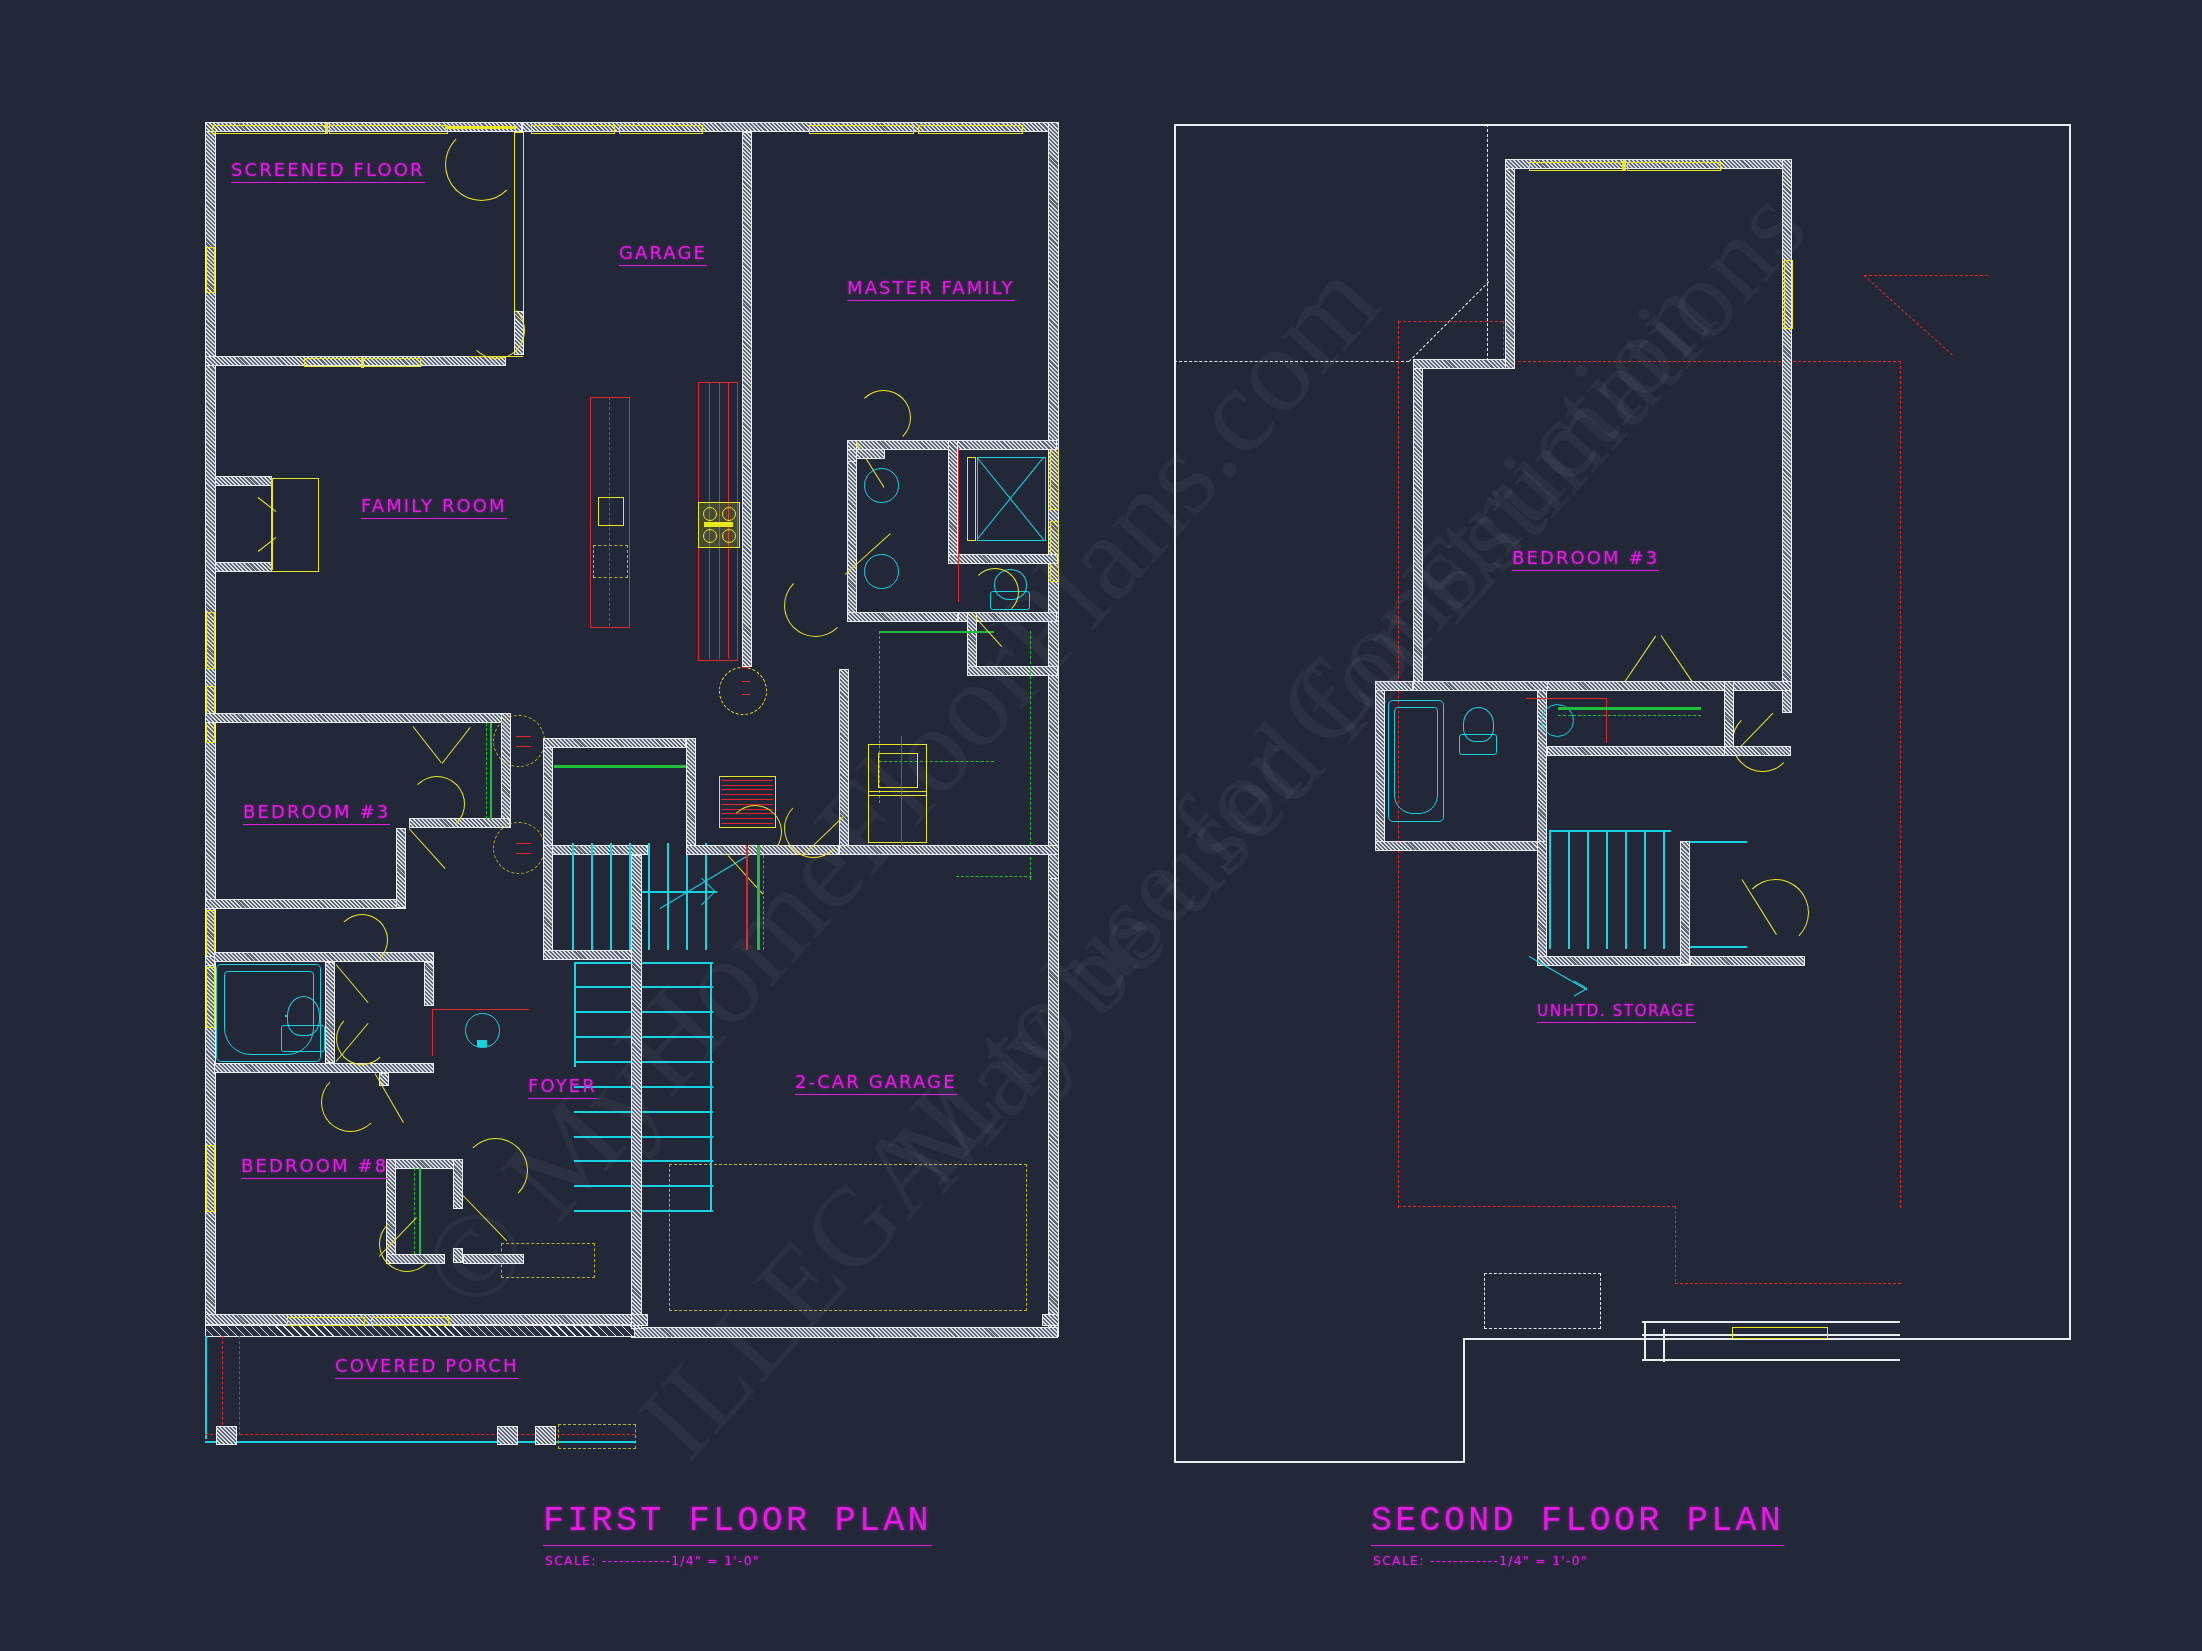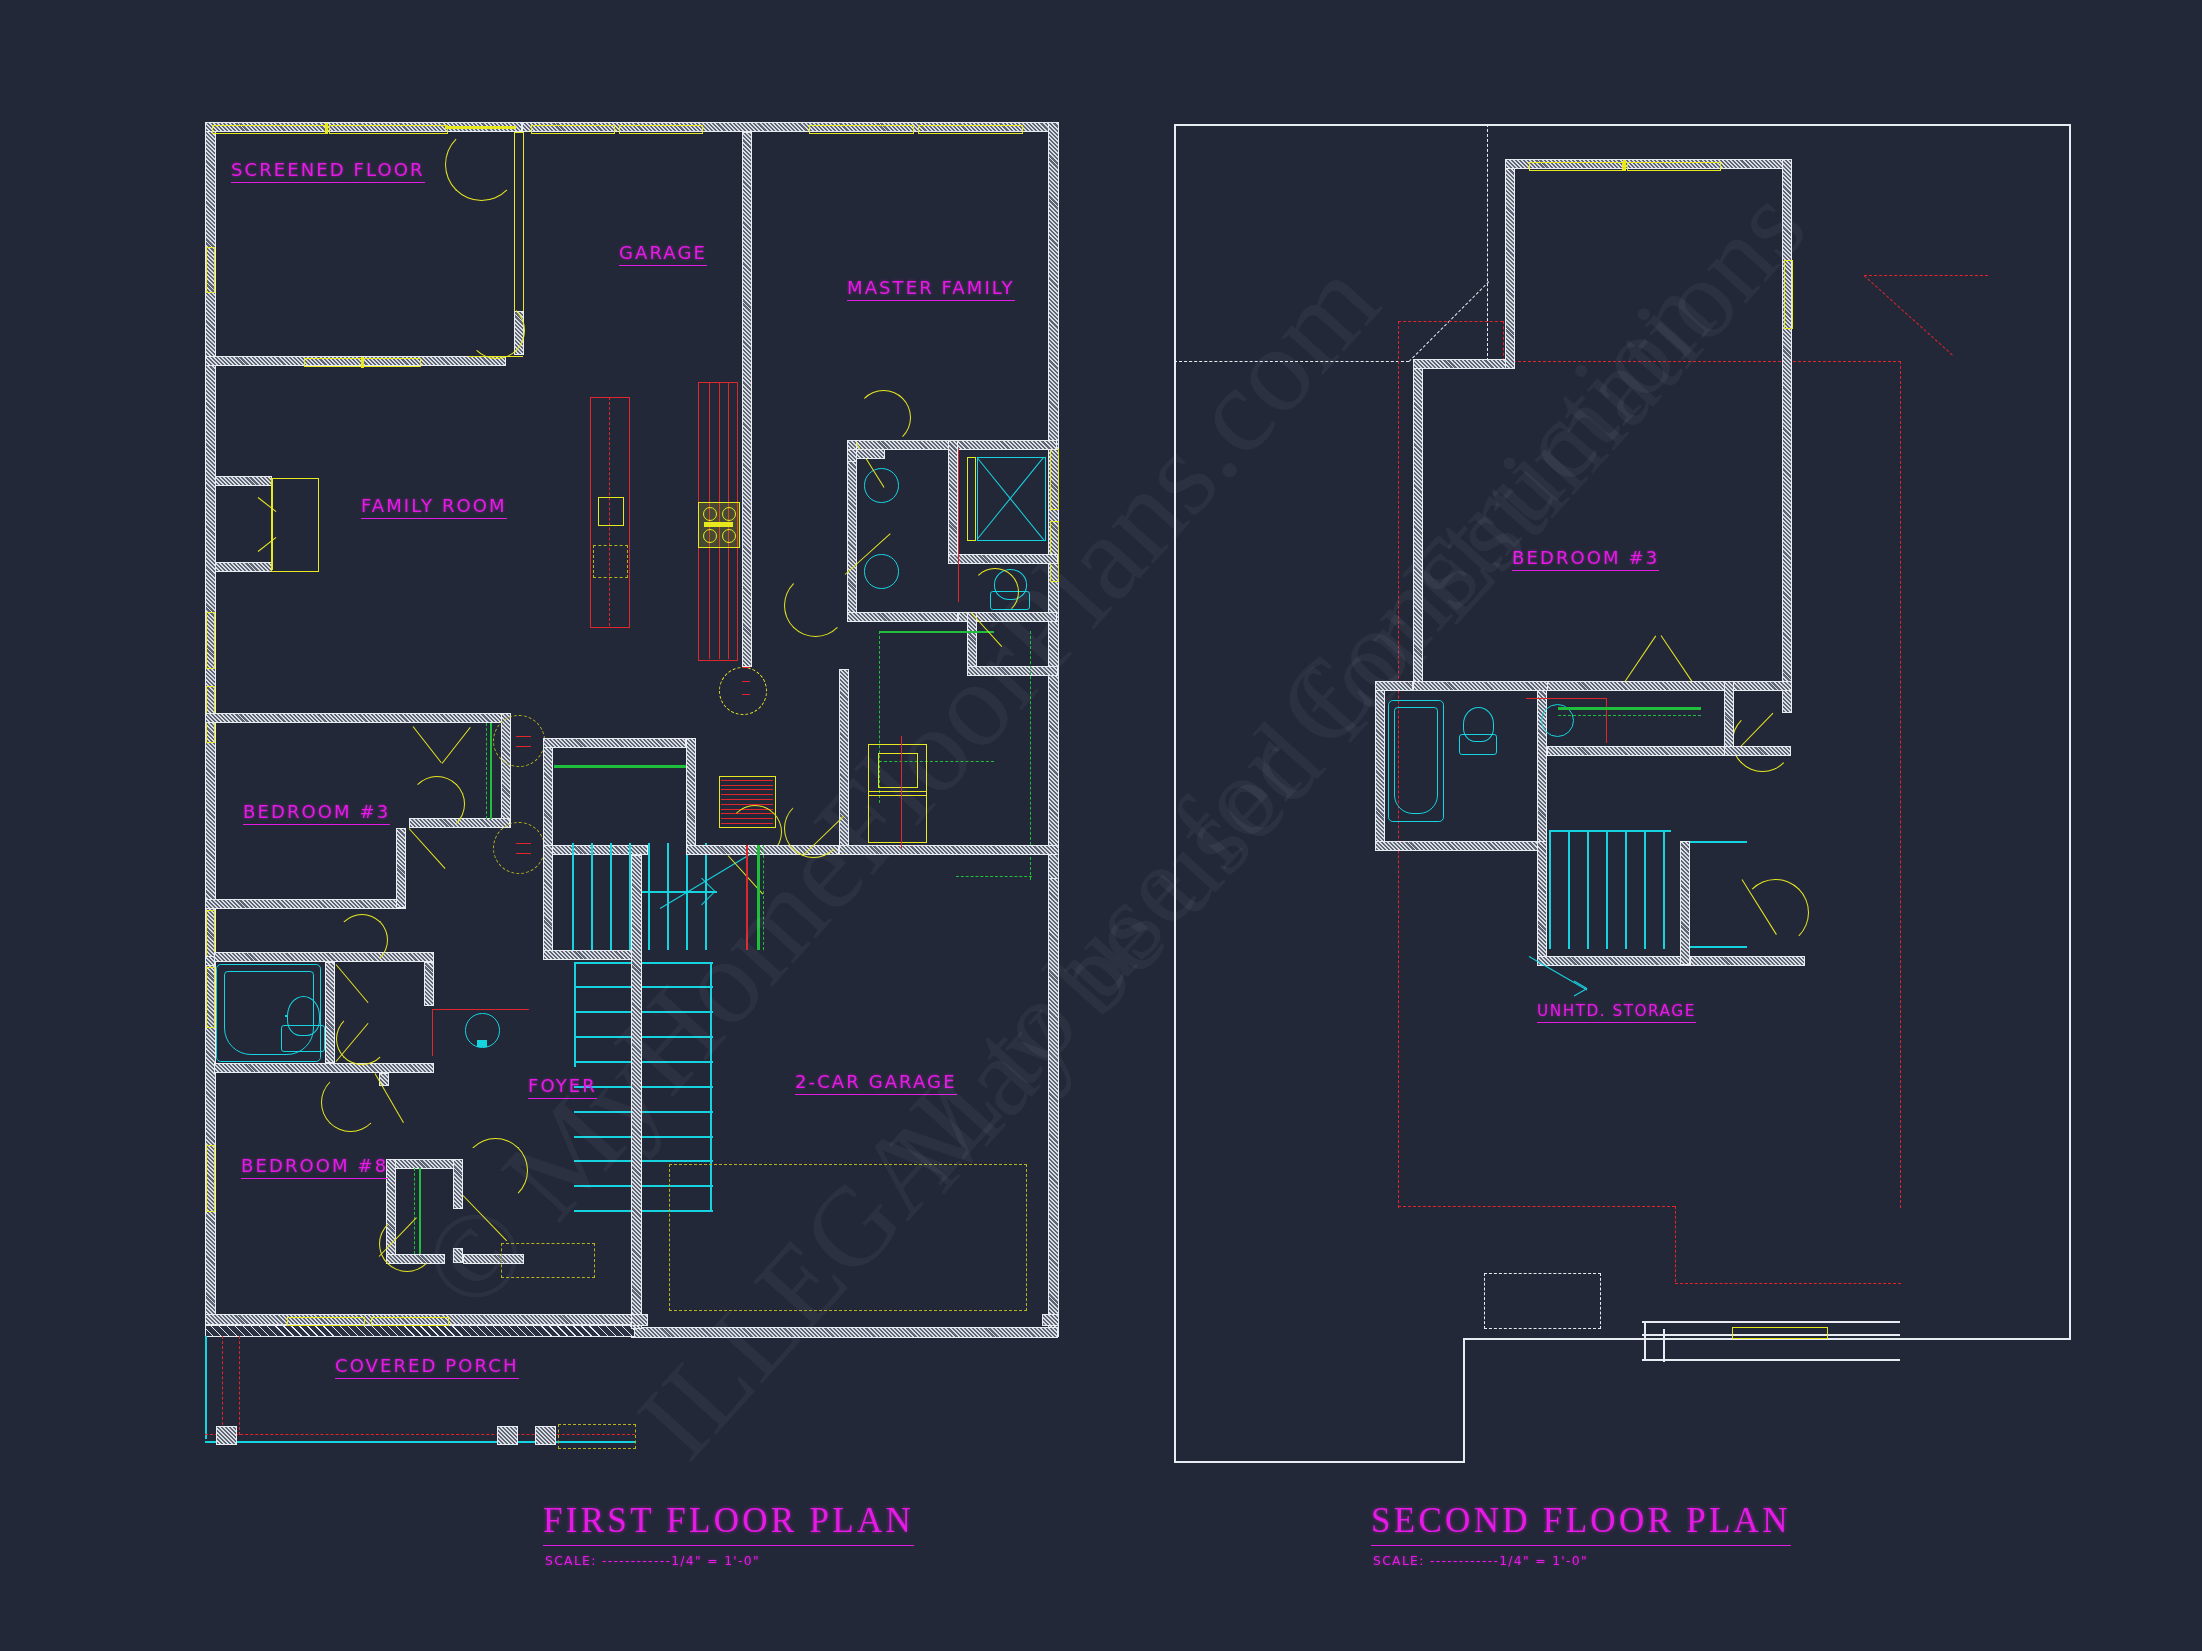--- a/index.html
+++ b/index.html
@@ -50,21 +50,21 @@
   .arcR{position:absolute;border:1.3px solid #e8e81f;border-radius:50%;
        border-left-color:transparent;border-bottom-color:transparent;}
   .arcTR{position:absolute;border:1.3px solid #e8e81f;border-radius:50%;
        border-left-color:transparent;border-top-color:transparent;}
 
   
   .lbl{position:absolute;color:#e51ae5;font-family:"DejaVu Sans",sans-serif;
        font-size:18px;letter-spacing:2.1px;white-space:nowrap;
        border-bottom:1.4px solid #e51ae5;padding-bottom:1.9px;
        text-shadow:0 0 2.9px rgba(229,26,229,.55);}
-  .title{position:absolute;color:#e51ae5;font-family:Liberation Serif, serif;
+  .title{position:absolute;color:#e51ae5;font-family:Liberation Mono, monospace;
        font-size:35px;letter-spacing:3.3px;white-space:nowrap;font-weight:300;
        border-bottom:1.9px solid #e51ae5;padding-bottom:3.8px;
        text-shadow:0 0 3.8px rgba(229,26,229,.6);}
   .scale{position:absolute;color:#e51ae5;font-family:"DejaVu Sans",sans-serif;
        font-size:12.4px;letter-spacing:1.3px;white-space:nowrap;
        text-shadow:0 0 2.9px rgba(229,26,229,.5);}
 
   
   .stair{position:absolute;}
   .stair i{position:absolute;background:#16d3e0;}

